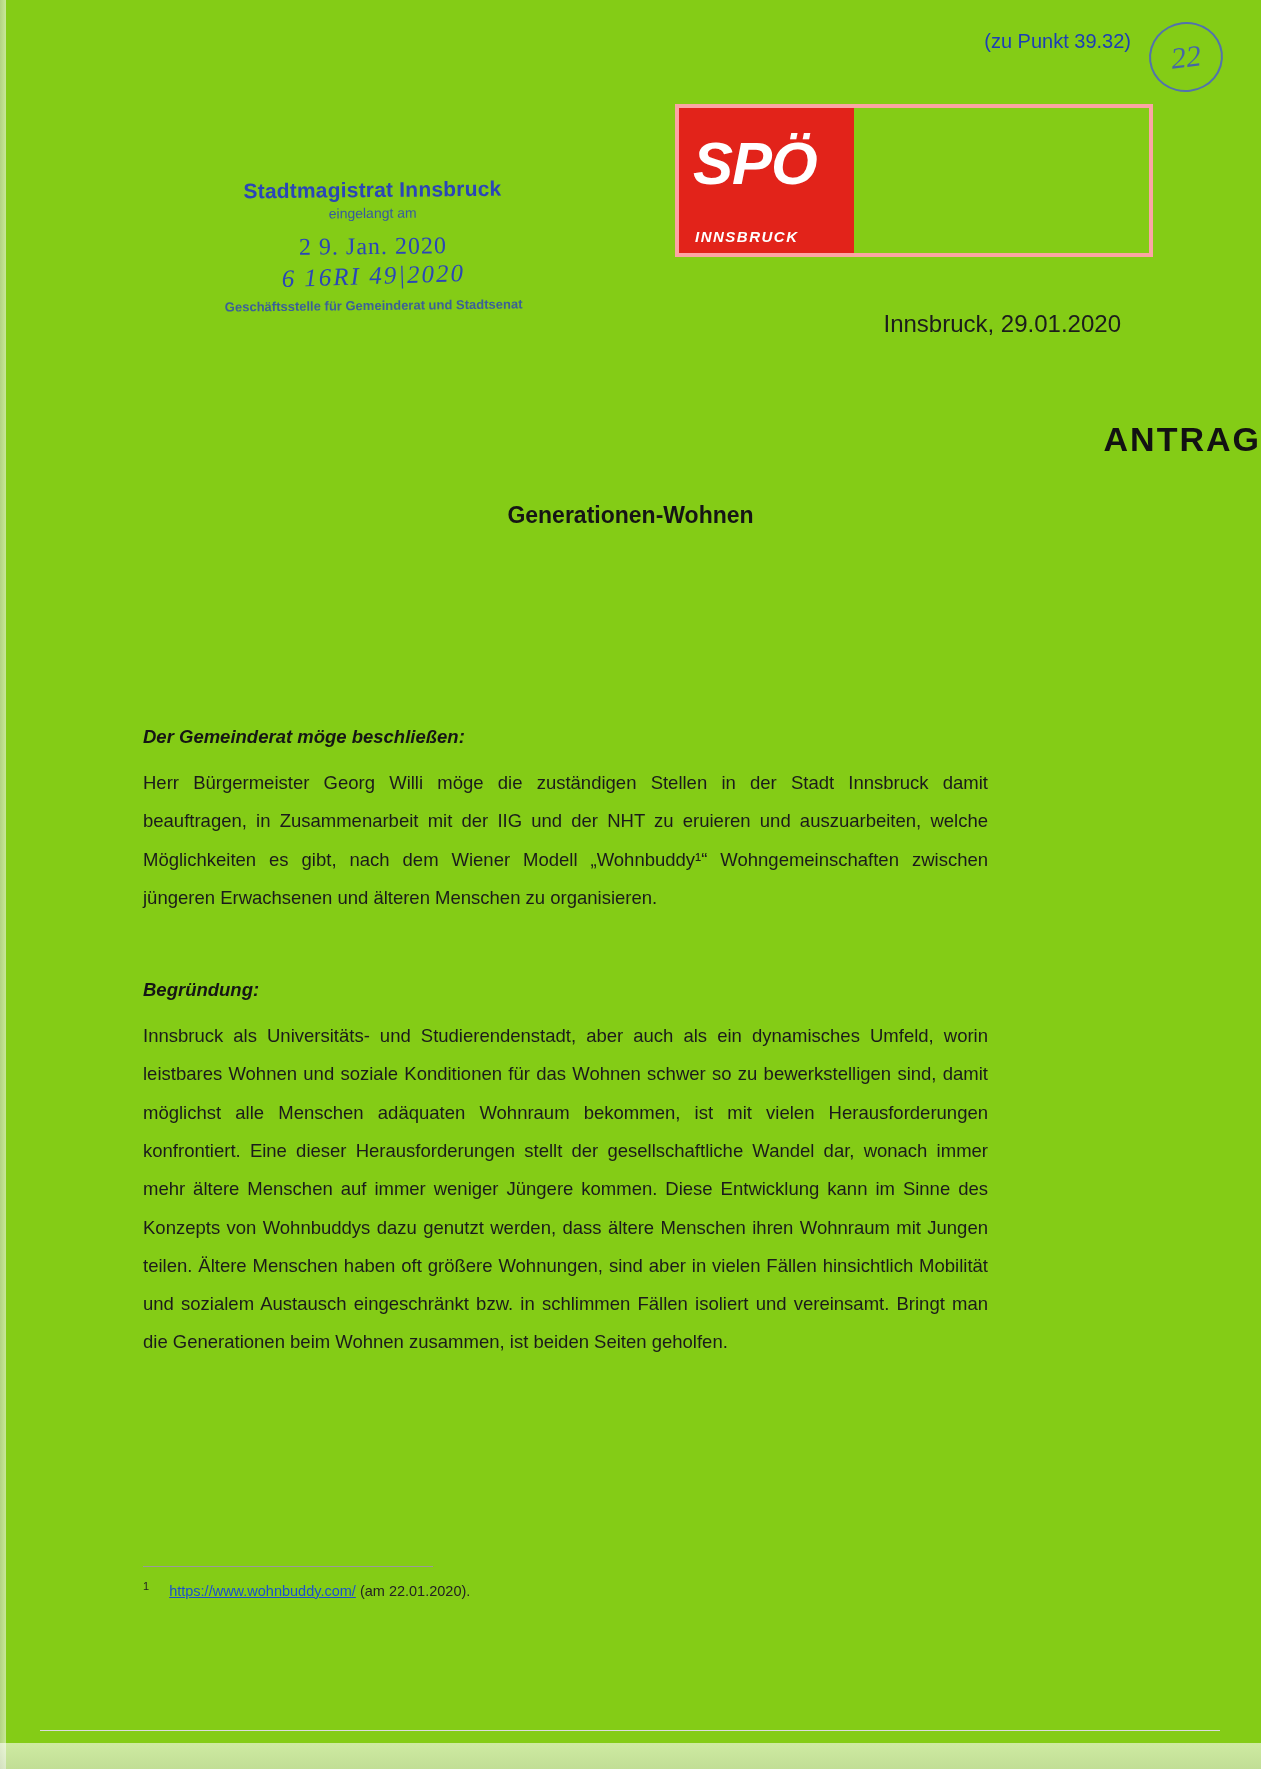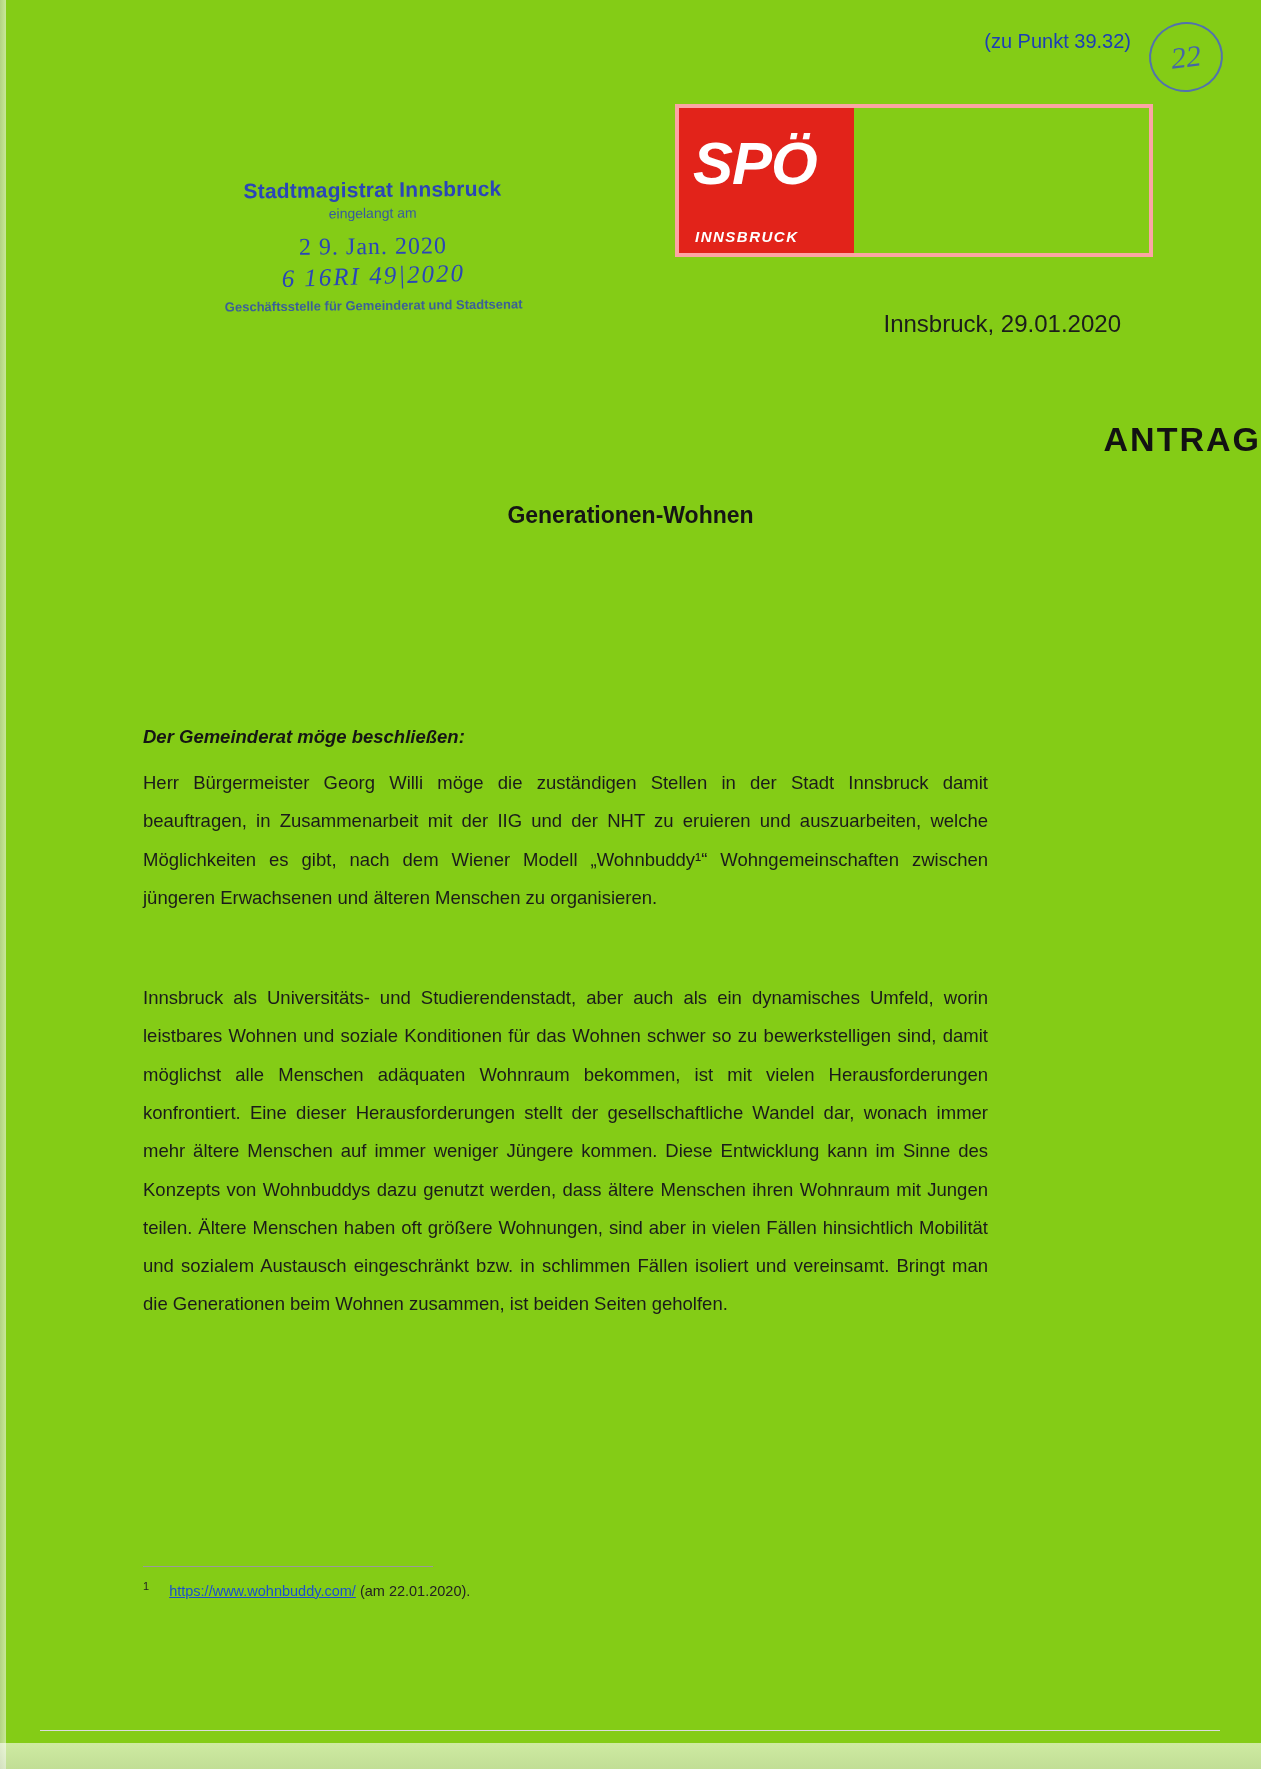--- a/index.html
+++ b/index.html
@@ -272,20 +272,21 @@
 
   <div class="place-date">Innsbruck, 29.01.2020</div>
 
   <div class="doc-title">ANTRAG</div>
   <div class="doc-subtitle">Generationen-Wohnen</div>
 
   <div class="body-wrap">
     <p class="section-heading">Der Gemeinderat möge beschließen:</p>
     <p class="para">Herr Bürgermeister Georg Willi möge die zuständigen Stellen in der Stadt Innsbruck damit beauftragen, in Zusammenarbeit mit der IIG und der NHT zu eruieren und auszuarbeiten, welche Möglichkeiten es gibt, nach dem Wiener Modell „Wohnbuddy¹“ Wohngemeinschaften zwischen jüngeren Erwachsenen und älteren Menschen zu organisieren.</p>
     <div class="section-gap"></div>
+    <p class="section-heading">Begründung:</p>
     <p class="para">Innsbruck als Universitäts- und Studierendenstadt, aber auch als ein dynamisches Umfeld, worin leistbares Wohnen und soziale Konditionen für das Wohnen schwer so zu bewerkstelligen sind, damit möglichst alle Menschen adäquaten Wohnraum bekommen, ist mit vielen Herausforderungen konfrontiert. Eine dieser Herausforderungen stellt der gesellschaftliche Wandel dar, wonach immer mehr ältere Menschen auf immer weniger Jüngere kommen. Diese Entwicklung kann im Sinne des Konzepts von Wohnbuddys dazu genutzt werden, dass ältere Menschen ihren Wohnraum mit Jungen teilen. Ältere Menschen haben oft größere Wohnungen, sind aber in vielen Fällen hinsichtlich Mobilität und sozialem Austausch eingeschränkt bzw. in schlimmen Fällen isoliert und vereinsamt. Bringt man die Generationen beim Wohnen zusammen, ist beiden Seiten geholfen.</p>
   </div>
 
   <div class="footnote-rule"></div>
   <div class="footnote">
     <span class="fn-mark">1</span>
     <a href="#">https://www.wohnbuddy.com/</a><span> (am 22.01.2020).</span>
   </div>
 
   <div class="scan-edge-bottom-line"></div>

